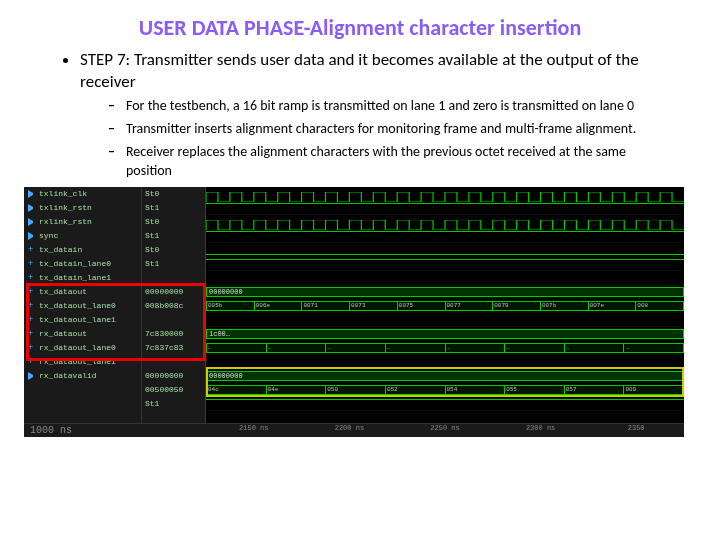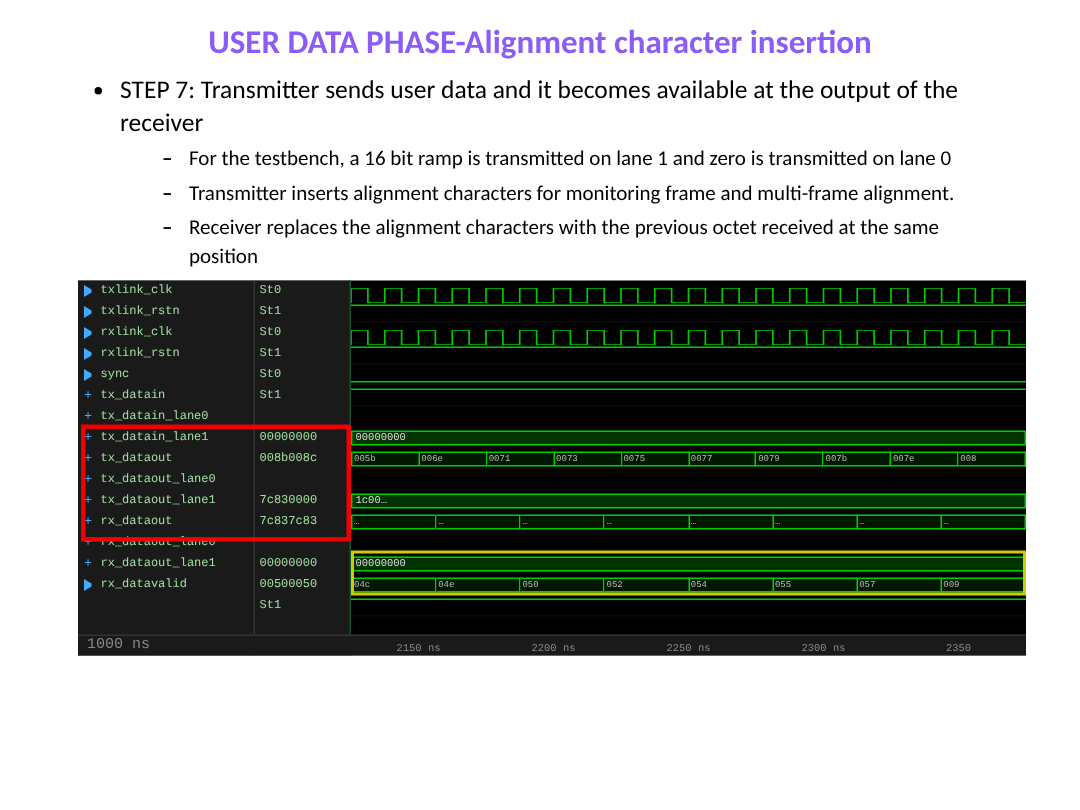--- a/index.html
+++ b/index.html
@@ -4,37 +4,37 @@
 <style>
   * { margin: 0; padding: 0; box-sizing: border-box; }
   body { width: 720px; height: 540px; font-family: Calibri, Arial, sans-serif; background: #fff; color: #000; position: relative; }
   .title { color: #8b5cf6; font-size: 22px; font-weight: bold; text-align: center; padding: 14px 0 8px; }
   .content { padding: 0 56px; }
   ul.main { list-style: disc; padding-left: 24px; }
   ul.main > li { font-size: 17px; line-height: 1.3; margin-bottom: 6px; }
   ul.sub { list-style: none; padding-left: 28px; margin-top: 4px; }
   ul.sub > li { font-size: 14px; line-height: 1.35; margin-bottom: 4px; position: relative; padding-left: 18px; }
   ul.sub > li::before { content: "–"; position: absolute; left: 0; font-weight: bold; }
-  .wave { margin: 6px 36px 0 52px; height: 250px; background: #000; position: relative; overflow: hidden; font-family: "Courier New", monospace; }
+  .wave { margin: 6px 36px 0 24px; height: 250px; background: #000; position: relative; overflow: hidden; font-family: "Courier New", monospace; }
   .sigcol { position: absolute; left: 0; top: 0; width: 118px; height: 100%; background: #1a1a1a; border-right: 1px solid #333; }
   .valcol { position: absolute; left: 118px; top: 0; width: 64px; height: 100%; background: #1a1a1a; border-right: 1px solid #14532d; }
   .wavecol { position: absolute; left: 182px; top: 0; right: 0; height: 100%; }
   .sigrow { display: flex; align-items: center; height: 14px; font-size: 8px; color: #a0e0a0; padding-left: 4px; white-space: nowrap; overflow: hidden; }
   .sigrow .icon { width: 8px; height: 8px; margin-right: 3px; display: inline-block; }
   .icon-tri { width: 0; height: 0; border-left: 5px solid #4af; border-top: 3px solid transparent; border-bottom: 3px solid transparent; }
   .icon-plus { color: #4af; font-size: 9px; line-height: 8px; }
   .valrow { height: 14px; font-size: 8px; color: #a0e0a0; padding-left: 3px; display: flex; align-items: center; }
   .waverow { height: 14px; position: relative; border-bottom: 1px solid #0a0a0a; }
   .clock { position: absolute; top: 2px; left: 0; right: 0; height: 10px; }
   .clock svg { width: 100%; height: 100%; }
   .flat { position: absolute; top: 11px; left: 0; right: 0; height: 1px; background: #0c0; }
   .bus { position: absolute; top: 2px; left: 0; right: 0; height: 10px; background: #003300; border: 1px solid #0c0; font-size: 7px; color: #ddd; padding-left: 2px; display: flex; align-items: center; overflow: hidden; white-space: nowrap; }
   .redbox { position: absolute; border: 3px solid #e00; pointer-events: none; }
   .yellowbox { position: absolute; border: 2px solid #cc0; pointer-events: none; }
-  .timeline { position: absolute; bottom: 0; left: 182px; right: 0; height: 14px; background: #1a1a1a; border-top: 1px solid #333; display: flex; font-size: 7px; color: #888; align-items: flex-end; }
+  .timeline { position: absolute; bottom: 0; left: 182px; right: 0; height: 14px; background: #1a1a1a; border-top: 1px solid #333; display: flex; font-size: 7px; color: #888; align-items: flex-start; }
   .timeline span { flex: 1; text-align: center; }
   .taskbar { position: absolute; bottom: 0; left: 0; height: 14px; background: #1a1a1a; border-top: 1px solid #333; display: flex; align-items: center; gap: 6px; padding: 0 6px; }
   .taskbar .tlabel { font-size: 10px; color: #888; }
   .wavecol .busseg { display: flex; height: 10px; position: absolute; top: 2px; left: 0; right: 0; }
   .busseg .seg { flex: 1; border: 1px solid #0c0; border-left: none; background: #001800; font-size: 6px; color: #bbb; display: flex; align-items: center; justify-content: flex-start; padding-left: 1px; overflow: hidden; }
   .busseg .seg:first-child { border-left: 1px solid #0c0; }
 </style>
 </head>
 <body>
 
@@ -58,24 +58,20 @@
     <div class="sigrow">
         <span class="icon icon-tri"></span>
         <span>txlink_clk</span>
       </div>
     <div class="sigrow">
         <span class="icon icon-tri"></span>
         <span>txlink_rstn</span>
       </div>
     <div class="sigrow">
         <span class="icon icon-tri"></span>
-        <span>rxlink_clk</span>
-      </div>
-    <div class="sigrow">
-        <span class="icon icon-tri"></span>
         <span>rxlink_rstn</span>
       </div>
     <div class="sigrow">
         <span class="icon icon-tri"></span>
         <span>sync</span>
       </div>
     <div class="sigrow">
         <span class="icon icon-plus">+</span>
         <span>tx_datain</span>
       </div>

